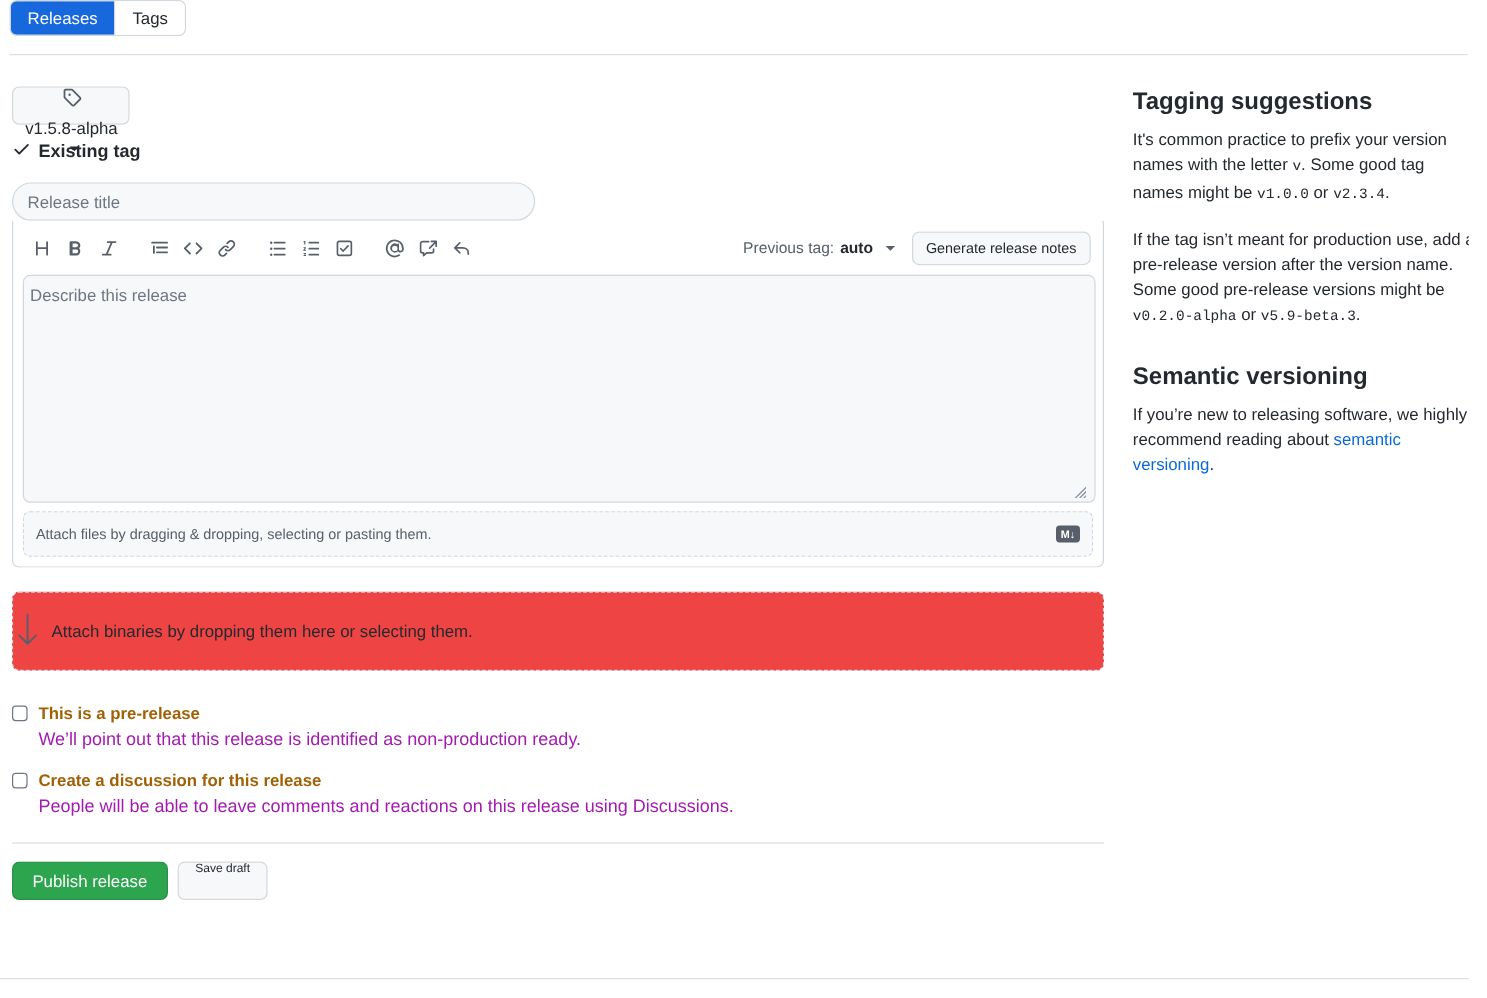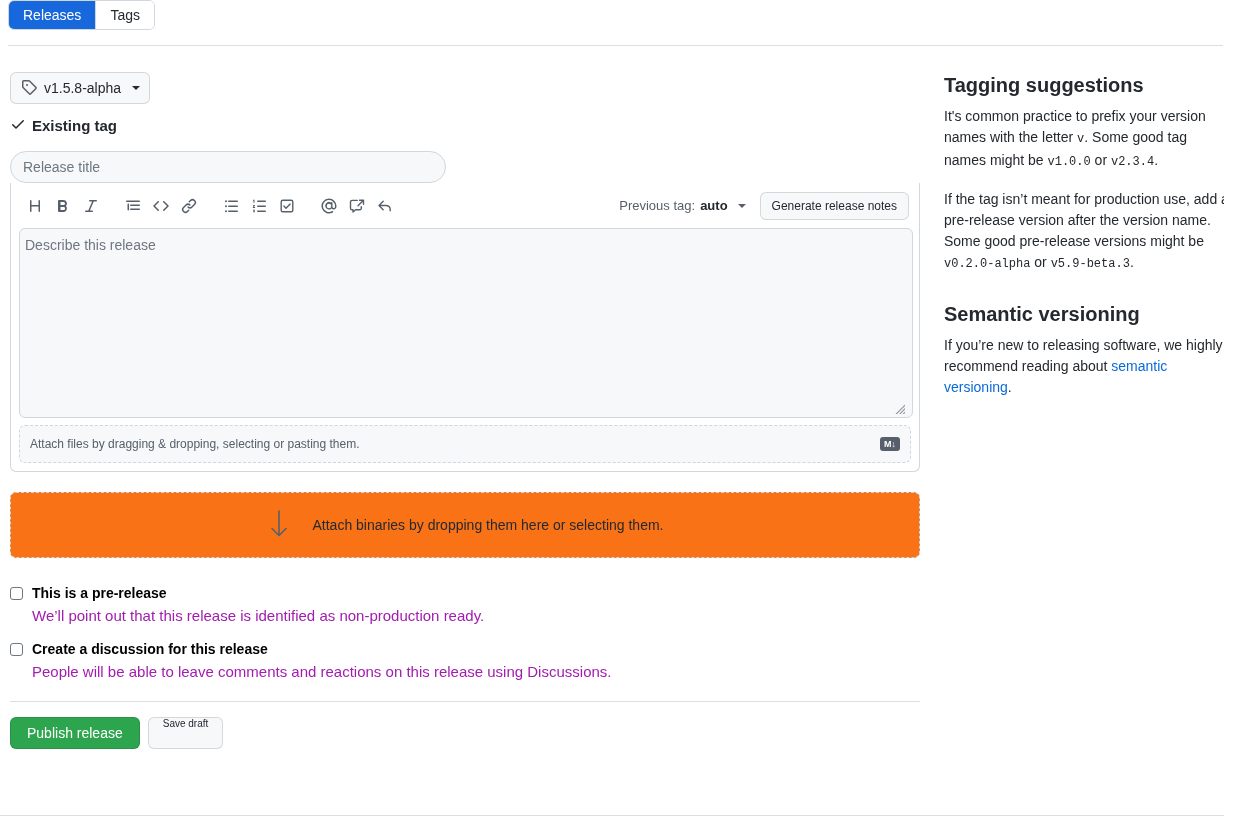--- a/index.html
+++ b/index.html
@@ -46,20 +46,21 @@
 
   .tagbtn {
     display: inline-flex; align-items: center; gap: 7px;
     height: 32px; padding: 0 9px 0 10px;
     background: #f6f8fa;
     border: 1px solid rgba(27,31,36,0.15);
     border-radius: 6px;
     font-size: 14px; font-weight: 500;
     color: #24292f;
     cursor: pointer;
+    flex-direction: column;
   }
   .tagbtn .caret {
     width: 0; height: 0;
     border-left: 4px solid transparent;
     border-right: 4px solid transparent;
     border-top: 4px solid #24292f;
     margin-left: 4px;
   }
 
   .existing {
@@ -203,39 +204,39 @@
     font-family: "Liberation Sans", sans-serif;
     line-height: 1;
   }
 
   
   .dropzone {
     width: 910px; height: 66px;
     margin-top: 20px;
     border: 1px dashed #d0d7de;
     border-radius: 6px;
-    background: #f97316;
-    display: flex; align-items: center; justify-content: center;
-    gap: 22px;
+    background: #ef4444;
+    display: flex; align-items: center; 
+    gap: 8px;
     font-size: 14px; color: #24292f;
   }
 
   
   .checks { margin-top: 26px; width: 910px; }
   .check-row { display: flex; align-items: flex-start; gap: 9px; }
   .cbox {
     width: 13px; height: 13px;
     border: 1px solid #6e7781;
     border-radius: 3px;
     background: #ffffff;
     margin-top: 3px;
     flex: 0 0 auto;
     cursor: pointer;
   }
-  .check-label { font-size: 14px; font-weight: 700; color: #000000; line-height: 18px; }
+  .check-label { font-size: 14px; font-weight: 700; color: #a16207; line-height: 18px; }
   .check-sub {
     font-size: 15px; color: #a21caf;
     margin: 5px 0 0 22px; line-height: 17px;
   }
   .check-block + .check-block { margin-top: 16px; }
 
   .bottom-divider {
     width: 910px; height: 1px; background: #d8dee4;
     margin-top: 21px;
   }

